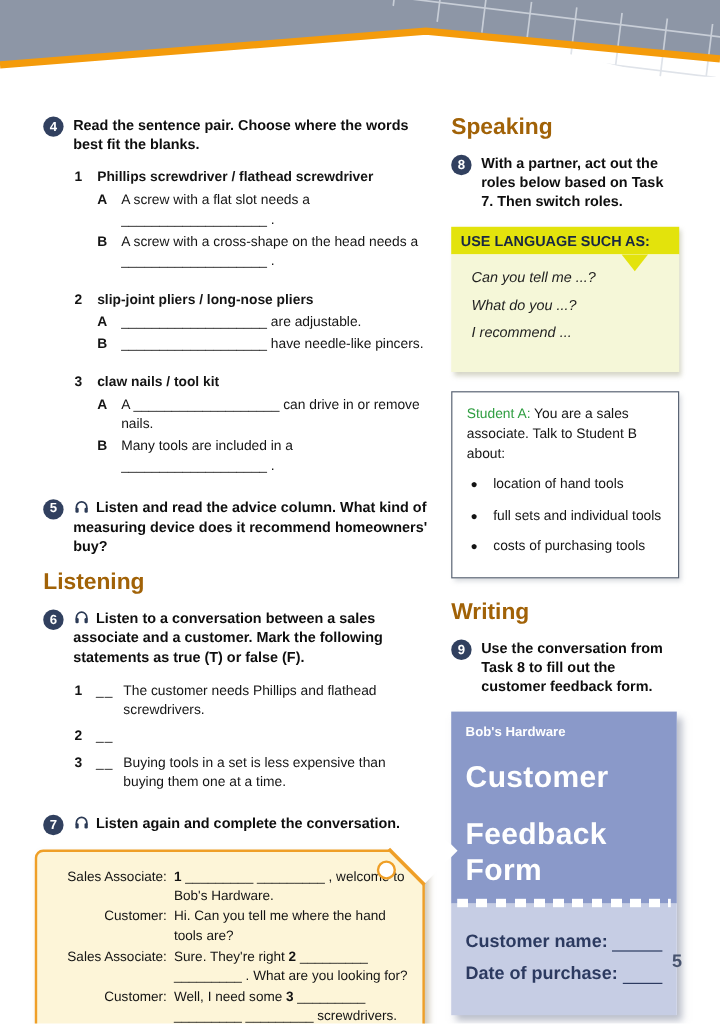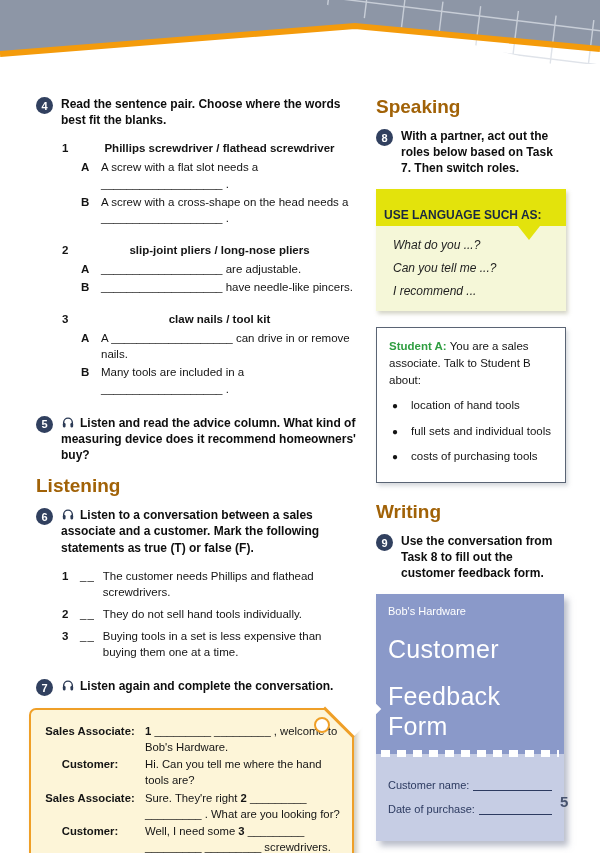--- a/index.html
+++ b/index.html
@@ -19,65 +19,65 @@
     position:absolute;left:0;top:1px;width:17px;height:17px;border-radius:50%;
     background:#31405f;color:#fff;font-size:11px;font-weight:bold;
     display:flex;align-items:center;justify-content:center;
   }
   .ttext{margin:0;font-weight:bold;font-size:12px;line-height:1.35;color:#0e0e0e;}
   .aud{display:inline-block;vertical-align:-2px;margin-right:5px;}
   h2.sec{font-size:19px;color:#a16207;margin:4px 0 10px 0;font-weight:bold;}
   
   .ex4-item{display:flex;gap:9px;margin:10px 0 14px 26px;font-size:11.5px;line-height:1.4;}
   .inum{font-weight:bold;width:10px;flex:none;}
-  .pair{font-weight:bold;margin-bottom:3px;text-align:center;}
+  .pair{font-weight:bold;margin-bottom:3px;}
   .abline{display:flex;gap:9px;margin:2px 0;}
   .ablabel{font-weight:bold;width:11px;flex:none;}
   .abtext{flex:1;}
   
   .ex6-item{display:flex;gap:8px;margin:6px 0 6px 26px;font-size:11.5px;line-height:1.4;}
   .ex6-blank{flex:none;letter-spacing:1px;text-align:right;}
   
   .tagbox{
     position:relative;margin:14px 0 0 -7px;width:301px;
     background:#fdf5d8;border:2.5px solid #ef9f27;border-radius:7px;
     padding:13px 10px 15px 10px;
     box-shadow:3px 4px 5px rgba(160,148,115,.5);
   }
   .tag-mask{position:absolute;top:-21px;right:-21px;width:40px;height:40px;background:#fff;transform:rotate(45deg);z-index:2;}
   .tag-line{position:absolute;top:11px;right:-8px;width:42px;height:2.5px;background:#ef9f27;transform:rotate(45deg);z-index:3;}
   .tag-hole{position:absolute;top:7px;right:22px;width:12px;height:12px;border:2.5px solid #ef9f27;border-radius:50%;background:#fff;z-index:4;}
   .dlg-row{display:flex;gap:6px;font-size:11.3px;line-height:1.42;margin-bottom:1px;position:relative;z-index:1;}
-  .dlg-speaker{width:98px;flex:none;text-align:center;font-weight:bold;}
+  .dlg-speaker{width:98px;flex:none;text-align:right;font-weight:normal;}
   .dlg-text{margin:0;flex:1;}
   .dlg-num{font-weight:bold;}
   
   .langbox{margin:12px 0 16px 0;box-shadow:2px 3px 4px rgba(150,150,115,.4);}
-  .lang-head{background:#e3e30c;font-weight:bold;font-size:12px;color:#182743;padding:19px 8px 4px 8px;}
+  .lang-head{background:#e3e30c;font-weight:bold;font-size:12px;color:#182743;padding:5px 8px 4px 8px;}
   .lang-body{background:#f5f7d8;padding:9px 8px 9px 17px;position:relative;}
   .lang-tri{position:absolute;top:0;right:26px;width:0;height:0;
     border-left:11px solid transparent;border-right:11px solid transparent;border-top:14px solid #e3e30c;}
   .lang-line{font-style:italic;font-size:12px;margin:3px 0 9px 0;color:#1e1e1e;}
-  .lang-line:last-child{margin-bottom:4px;}
+  .lang-line:last-child{margin-bottom:17px;}
   
   .stubox{border:1.5px solid #5a6474;background:#fff;padding:10px 10px 9px 12px;
     font-size:11.5px;line-height:1.5;margin-bottom:15px;box-shadow:2px 3px 4px rgba(140,148,160,.35);}
-  .stu-a-label{font-weight:bold;color:#2f9e41;}
+  .stu-a-label{font-weight:normal;color:#2f9e41;}
   .stu-b-label{font-weight:bold;color:#dd3a2e;}
   .bullet-row{display:flex;gap:13px;margin:8px 0 8px 3px;}
   .dot{flex:none;font-size:10px;line-height:1.7;}
   
   .formbox{margin-top:12px;width:188px;box-shadow:4px 5px 6px rgba(118,126,150,.5);}
   .form-head{background:#8a99c9;padding:11px 12px 13px 12px;color:#fff;}
-  .form-brand{font-size:11px;font-weight:normal;margin-bottom:7px;}
-  .form-title{font-size:25px;line-height:1.18;letter-spacing:.3px;font-weight:normal;margin-top:18px;}
+  .form-brand{font-size:11px;font-weight:bold;margin-bottom:7px;}
+  .form-title{font-size:25px;line-height:1.18;letter-spacing:.3px;font-weight:bold;margin-top:18px;}
   .form-body{background:#c6cde4;padding:13px 12px 26px 12px;position:relative;color:#2c3a60;}
   .perf{position:absolute;top:-4px;left:5px;right:5px;height:7px;
     background:repeating-linear-gradient(90deg,#fff 0 9px,rgba(255,255,255,0) 9px 16px);}
-  .f-row{display:flex;align-items:flex-end;margin-top:10px;font-size:11px;font-weight:normal;}
+  .f-row{display:flex;align-items:flex-end;margin-top:10px;font-size:15px;font-weight:bold;}
   .f-line{flex:1;border-bottom:1.4px solid #2c3a60;margin-left:4px;height:13px;}
   
   .pagenum{position:absolute;left:560px;top:793px;font-size:15px;font-weight:bold;color:#47536e;}
 </style>
 </head>
 <body>
 
 <svg class="banner" width="600" height="64" viewBox="0 0 600 64" aria-hidden="true">
   <defs>
     <clipPath id="gridclip">
@@ -179,21 +179,20 @@
 
   <div style="margin-bottom:18px;">
       <div class="ex6-item">
         <span class="inum">1</span>
         <span class="ex6-blank">__</span>
         <span>The customer needs Phillips and flathead screwdrivers.</span>
       </div>
       <div class="ex6-item">
         <span class="inum">2</span>
         <span class="ex6-blank">__</span>
-        <span>They do not sell hand tools individually.</span>
       </div>
       <div class="ex6-item">
         <span class="inum">3</span>
         <span class="ex6-blank">__</span>
         <span>Buying tools in a set is less expensive than buying them one at a time.</span>
       </div>
     </div>
 
   <div class="task">
     <span class="tnum">7</span>
@@ -237,22 +236,22 @@
   <div class="task">
     <span class="tnum">8</span>
     <p class="ttext">With a partner, act out the roles below based on Task 7. Then switch roles.</p>
   </div>
 
   <div class="langbox">
     <div class="lang-head">USE LANGUAGE SUCH AS:</div>
     <div class="lang-body">
       <div class="lang-tri"></div>
       <div>
+          <div class="lang-line">Can you tell me ...?</div>
           <div class="lang-line">What do you ...?</div>
-          <div class="lang-line">Can you tell me ...?</div>
           <div class="lang-line">I recommend ...</div>
         </div>
     </div>
   </div>
 
   <div class="stubox">
     <span class="stu-a-label">Student A:</span>
     <span>You are a sales associate. Talk to Student B about:</span>
     <div>
         <div class="bullet-row">

